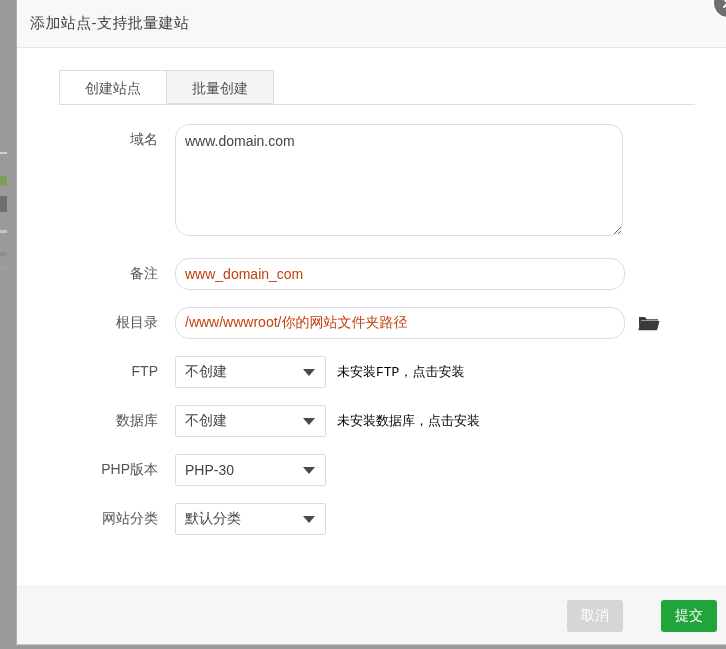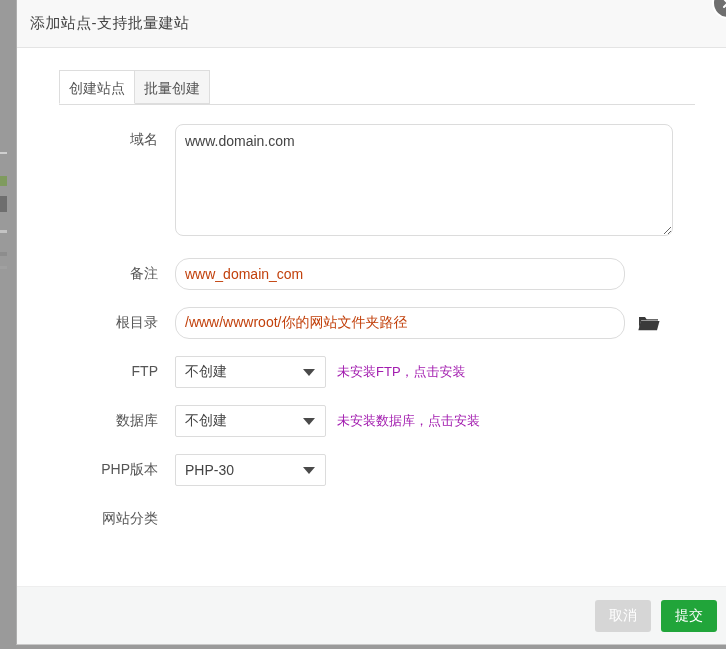--- a/index.html
+++ b/index.html
@@ -94,21 +94,21 @@
   
   .tabs {
     display: flex;
     margin-left: 42px;
     position: relative;
     height: 35px;
   }
   .tab {
     height: 34px;
     line-height: 34px;
-    padding: 0 9px;
+    padding: 0 25px;
     font-size: 14px;
     color: #555555;
     border: 1px solid #dddddd;
     background: #f5f5f5;
     box-sizing: border-box;
     cursor: pointer;
     position: relative;
     z-index: 1;
   }
   .tab + .tab { border-left: none; }
@@ -147,24 +147,24 @@
     line-height: 30px;
     flex: 0 0 133px;
   }
   .row .field {
     margin-left: 17px;
     display: flex;
     align-items: center;
   }
 
   textarea.domain-area {
-    width: 498px;
+    width: 448px;
     height: 112px;
     border: 1px solid #dcdcdc;
-    border-radius: 8px;
+    border-radius: 14px;
     padding: 7px 9px;
     box-sizing: border-box;
     font-size: 14px;
     color: #444444;
     font-family: "Liberation Sans", "DejaVu Sans", sans-serif;
     resize: both;
     outline: none;
     line-height: 18px;
   }
   input.text-input {
@@ -211,23 +211,24 @@
     top: 50%;
     margin-top: -3px;
     width: 0; height: 0;
     border-left: 6px solid transparent;
     border-right: 6px solid transparent;
     border-top: 7px solid #4a4a4a;
   }
   .hint {
     margin-left: 11px;
     font-size: 13px;
-    color: #a21caf;
+    color: #000000;
     cursor: pointer;
     white-space: nowrap;
+    font-family: Liberation Mono, monospace;
   }
 
   
   .modal-footer {
     height: 57px;
     min-height: 57px;
     background: #f5f6f6;
     border-top: 1px solid #eeeeee;
     display: flex;
     align-items: center;
@@ -245,20 +246,21 @@
     padding: 4px 14px;
   }
   .btn-cancel {
     background: #d6d6d6;
     color: #ffffff;
     margin-right: 10px;
   }
   .btn-submit {
     background: #21a53a;
     color: #ffffff;
+    margin-left: 28px;
   }
 </style>
 </head>
 <body>
 
 <div class="page-behind">
   <div class="streak s1"></div>
   <div class="streak s2"></div>
   <div class="streak s3"></div>
   <div class="streak s4"></div>
@@ -341,20 +343,26 @@
         <div class="field">
           <div class="select-box">
             <span class="sel-val">PHP-30</span>
             <span class="caret"></span>
           </div>
         </div>
       </div>
 
       <div class="row">
         <div class="label">网站分类</div>
+        <div class="field">
+          <div class="select-box">
+            <span class="sel-val">默认分类</span>
+            <span class="caret"></span>
+          </div>
+        </div>
       </div>
 
     </div>
   </div>
 
   <div class="modal-footer">
     <button class="btn btn-cancel">取消</button>
     <button class="btn btn-submit">提交</button>
   </div>
 

